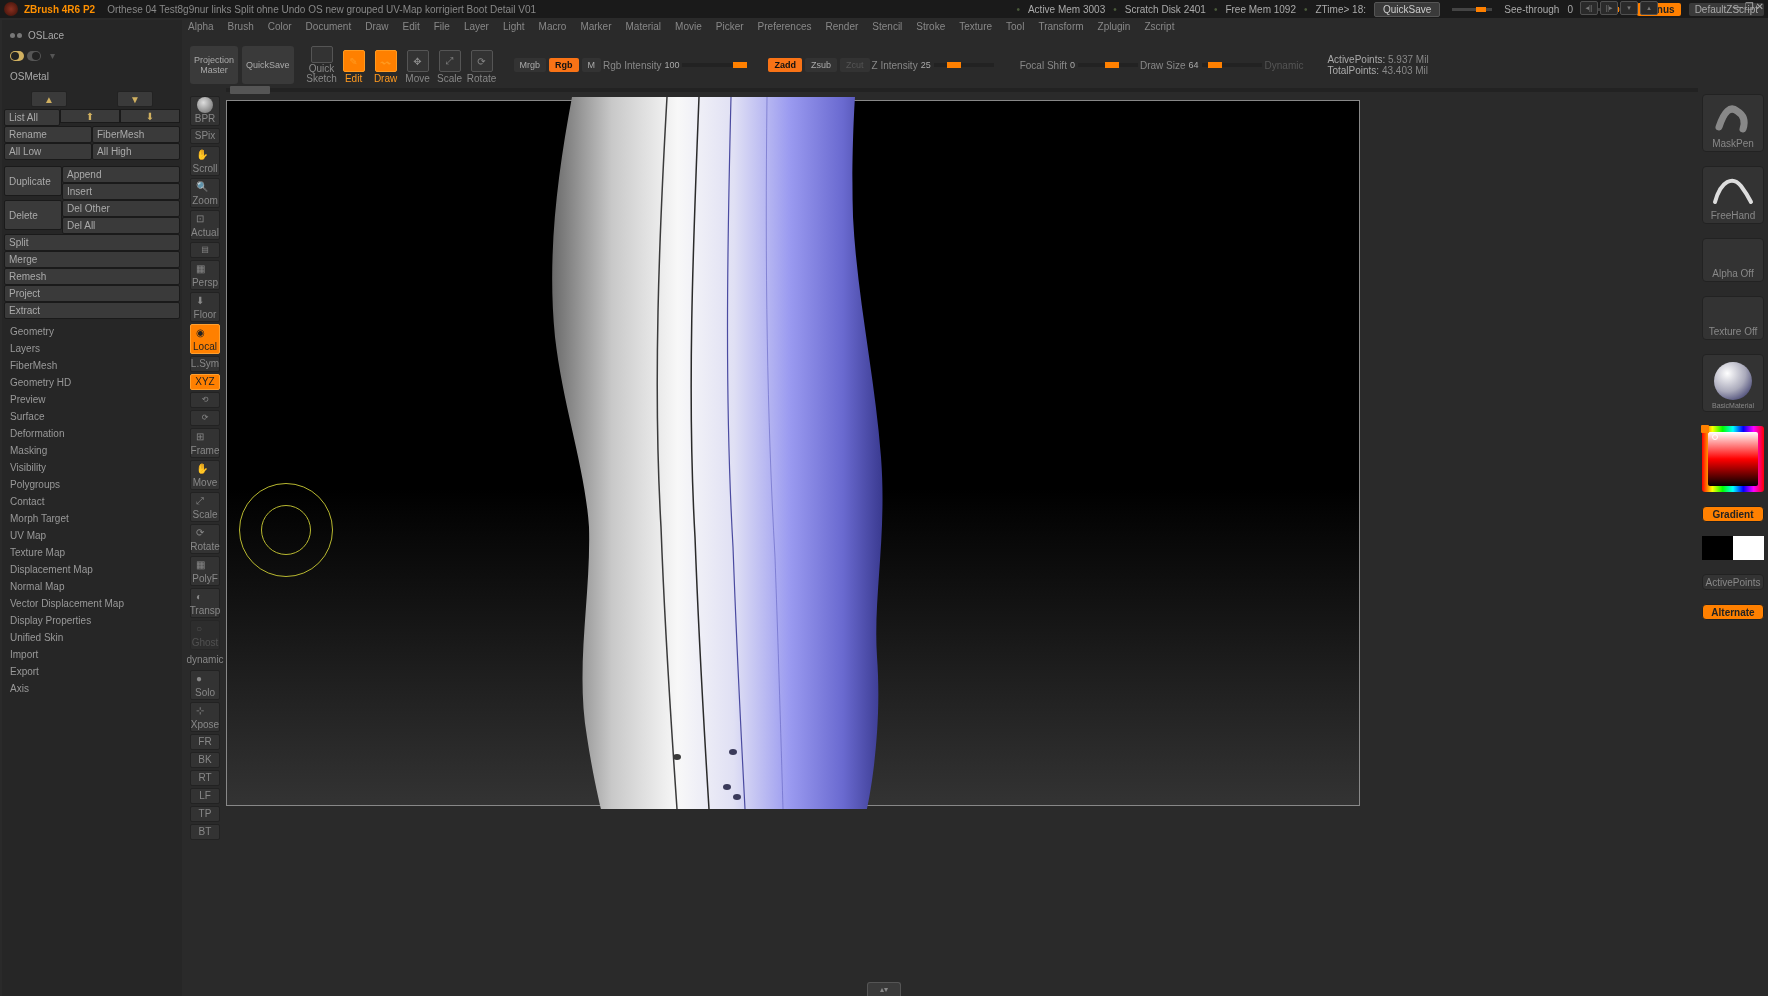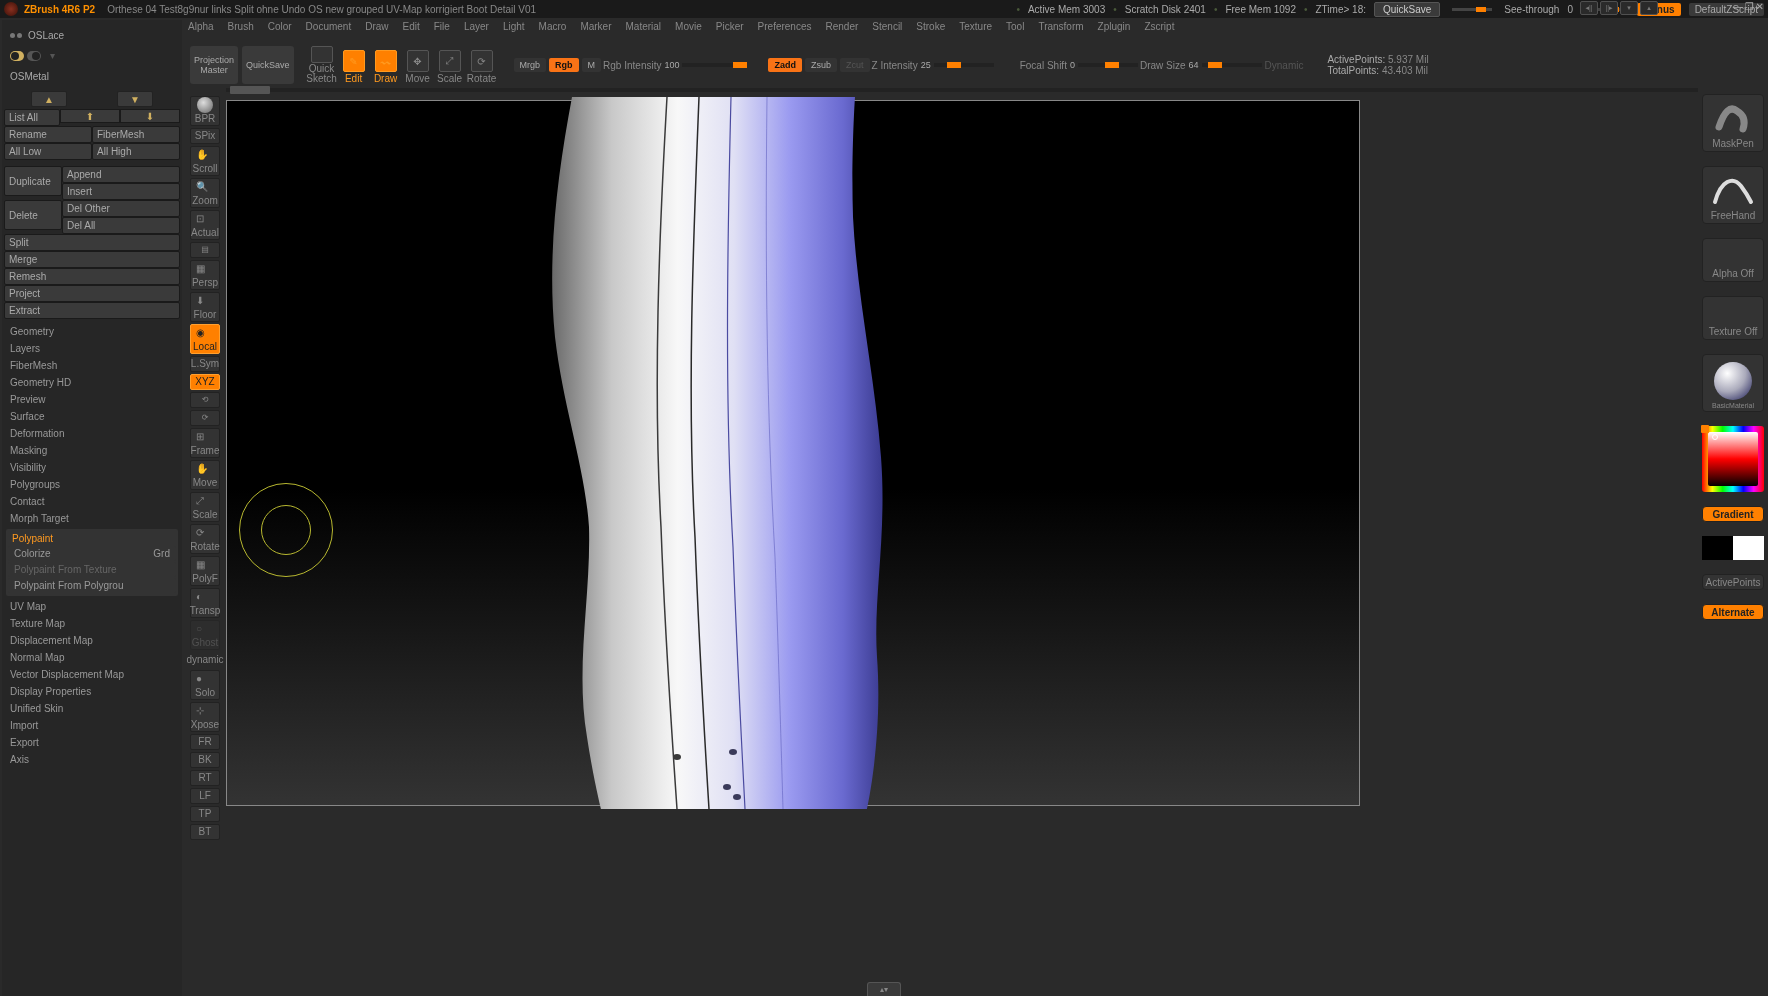--- a/index.html
+++ b/index.html
@@ -321,29 +321,20 @@
       <div class="node">FiberMesh</div>
       <div class="node">Geometry HD</div>
       <div class="node">Preview</div>
       <div class="node">Surface</div>
       <div class="node">Deformation</div>
       <div class="node">Masking</div>
       <div class="node">Visibility</div>
       <div class="node">Polygroups</div>
       <div class="node">Contact</div>
       <div class="node">Morph Target</div>
-      <div id="lp-poly">
-        <div class="hdr">Polypaint</div>
-        <div class="lp-sub" style="display:flex;justify-content:space-between">
-          <span>Colorize</span>
-          <span>Grd</span>
-        </div>
-        <div class="lp-sub" style="color:#666">Polypaint From Texture</div>
-        <div class="lp-sub">Polypaint From Polygrou</div>
-      </div>
       <div class="node">UV Map</div>
       <div class="node">Texture Map</div>
       <div class="node">Displacement Map</div>
       <div class="node">Normal Map</div>
       <div class="node">Vector Displacement Map</div>
       <div class="node">Display Properties</div>
       <div class="node">Unified Skin</div>
       <div class="node">Import</div>
       <div class="node">Export</div>
       <div class="node">Axis</div>

